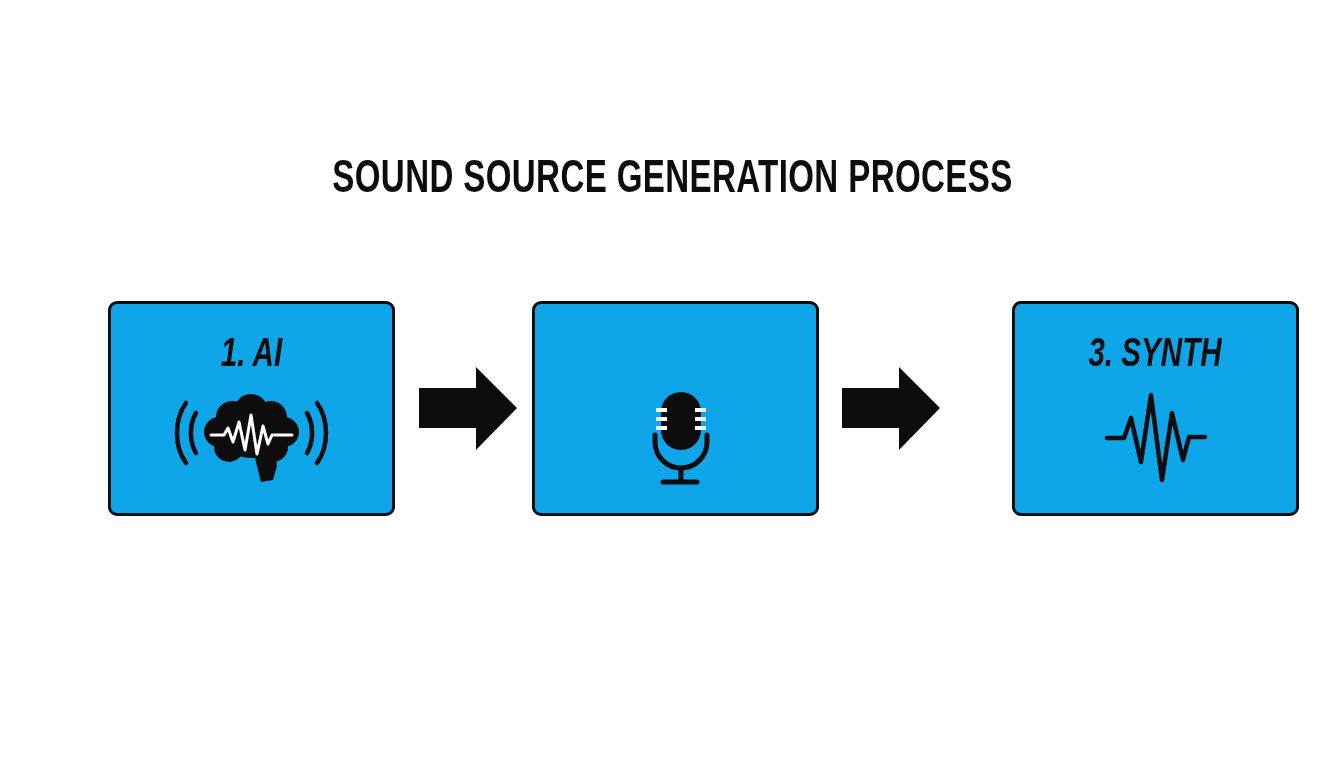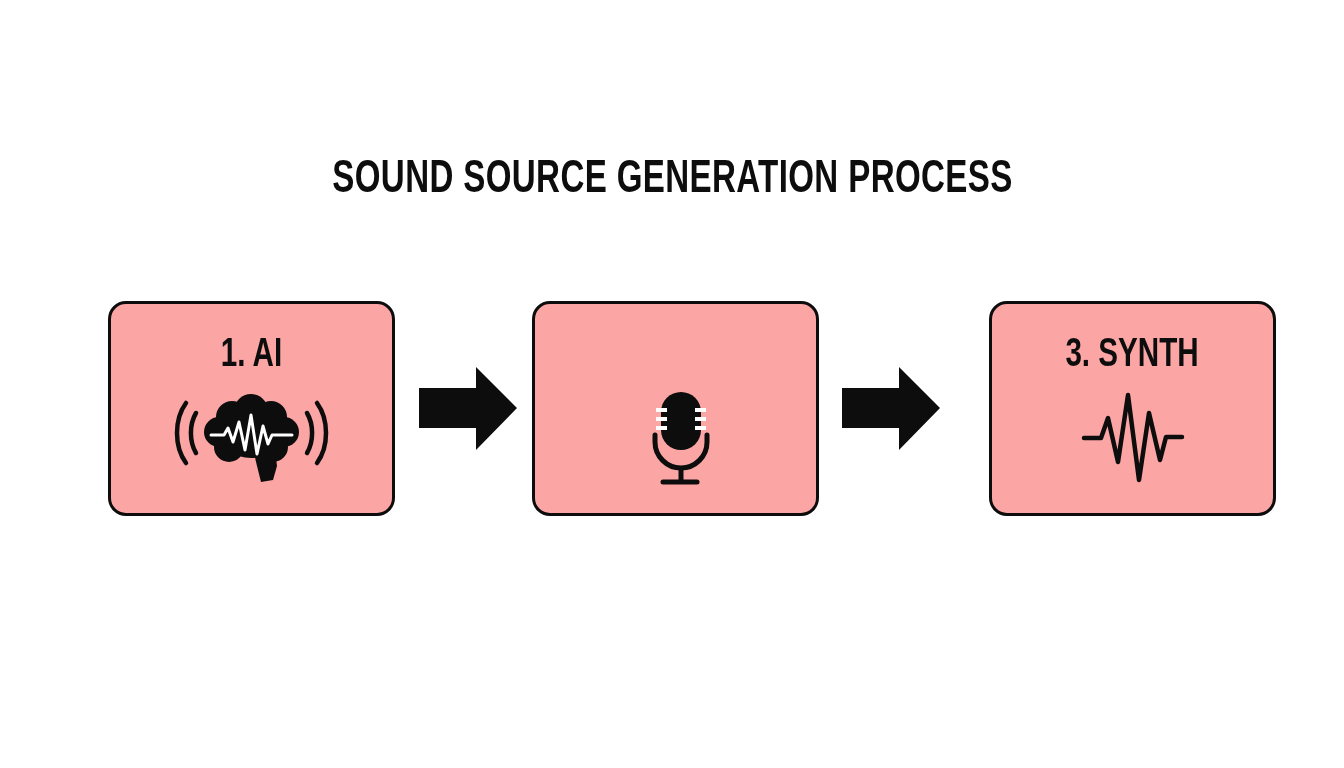--- a/index.html
+++ b/index.html
@@ -35,22 +35,23 @@
       transform-origin: center;
       white-space: nowrap;
       line-height: 1;
     }
     .step-box {
       position: absolute;
       top: 301px;
       width: 281px;
       height: 209px;
       border: 3px solid #0d0d0d;
-      border-radius: 18px;
-      background: #fca5a5;
+      border-radius: 9px;
+      background: #0ea5e9;
+      font-style: italic;
     }
     .step-label {
       position: absolute;
       left: 0;
       top: 28px;
       width: 100%;
       text-align: center;
       white-space: nowrap;
     }
     .step-label span {
@@ -129,20 +130,20 @@
     <line x1="146" y1="163" x2="146" y2="177" stroke="#0d0d0d" stroke-width="5"></line>
 
     <line x1="128" y1="178" x2="162" y2="178" stroke="#0d0d0d" stroke-width="5" stroke-linecap="round"></line>
   </svg>
 </div>
 
 <svg class="arrow" style="left:841px; top:365px;" width="102" height="88" viewBox="0 0 102 88">
   <polygon points="1,23 58,23 58,2 99,43 58,85 58,63 1,63" fill="#0d0d0d"></polygon>
 </svg>
 
-<div class="step-box" style="left:989px;">
+<div class="step-box" style="left:1012px;">
   <div class="step-label">
     <span>3. SYNTH</span>
   </div>
   <svg class="step-icon" viewBox="0 0 281 209">
     <polyline points="92,134 109,134 116,114 126,158 136,91 147,176 157,109 168,156 174,133 190,133" fill="none" stroke="#0d0d0d" stroke-width="4.5" stroke-linejoin="round" stroke-linecap="round"></polyline>
   </svg>
 </div>
 
 </body></html>

